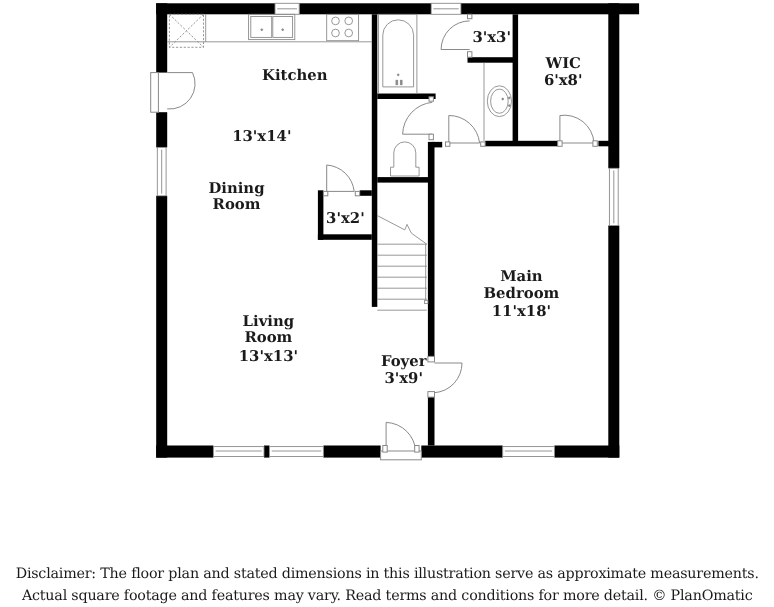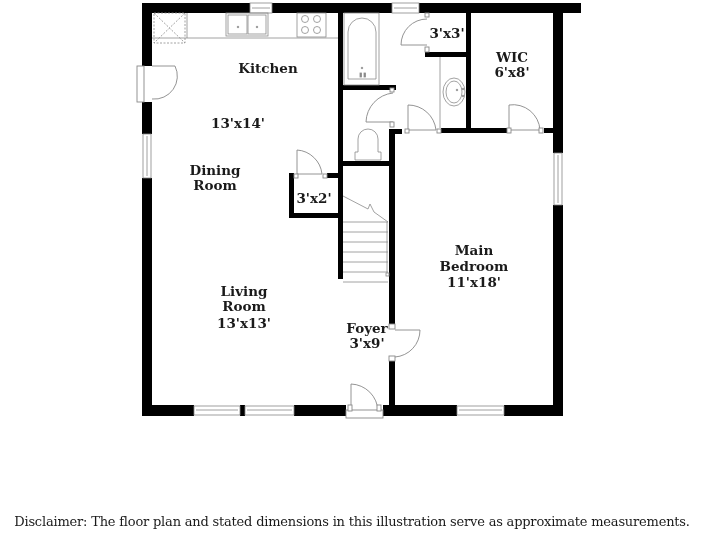--- a/index.html
+++ b/index.html
@@ -188,13 +188,14 @@
     <text class="lbl" x="244" y="296">Living</text>
     <text class="lbl" x="244" y="311">Room</text>
     <text class="lbl" x="244" y="328">13'x13'</text>
     <text class="lbl" x="367" y="333">Foyer</text>
     <text class="lbl" x="367" y="348">3'x9'</text>
   </g>
 </svg>
 
 <div class="disclaimer">
   <div>Disclaimer: The floor plan and stated dimensions in this illustration serve as approximate measurements.</div>
+  <div>Actual square footage and features may vary. Read terms and conditions for more detail. © PlanOmatic</div>
 </div>
 
 </body></html>

